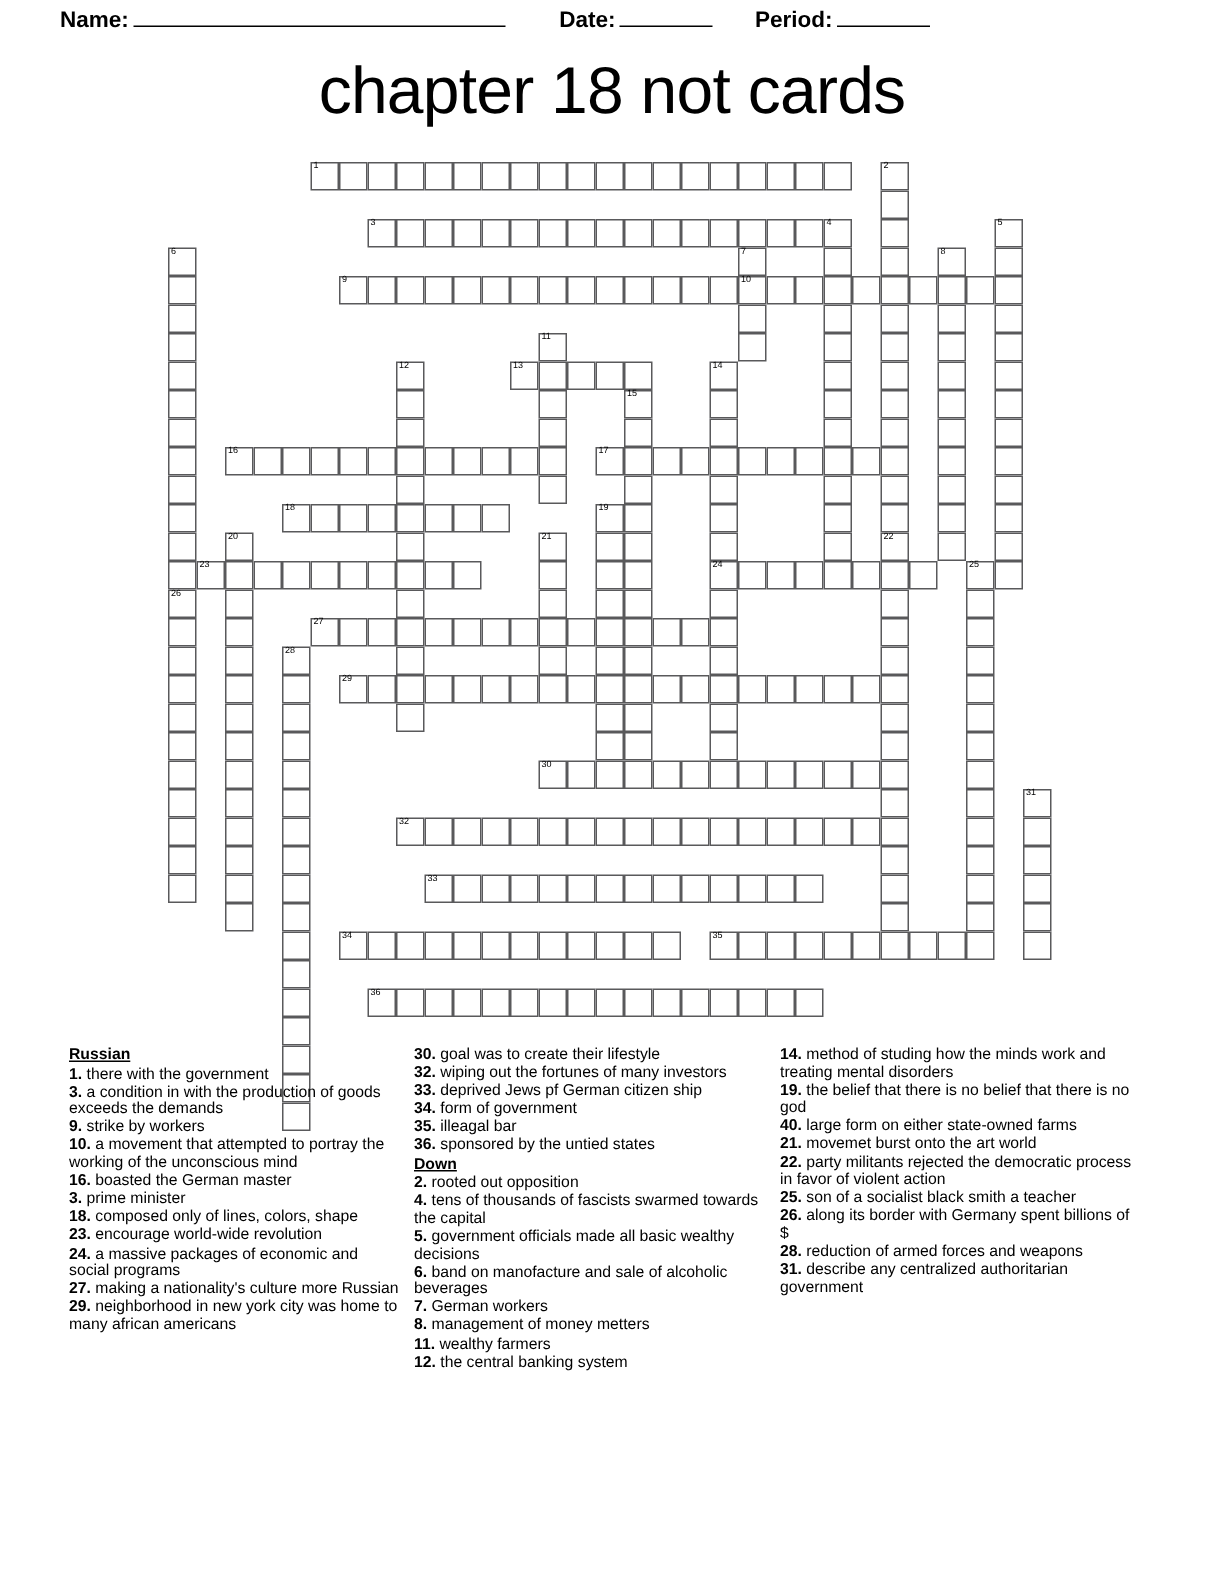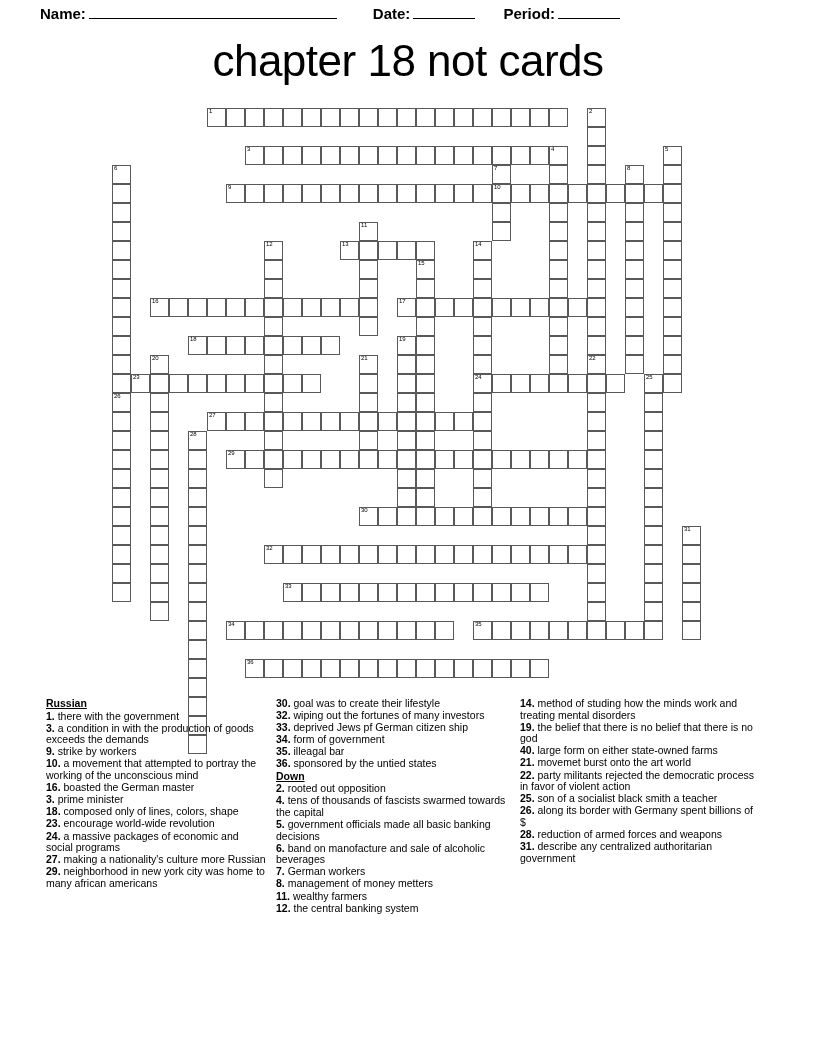--- a/index.html
+++ b/index.html
@@ -634,21 +634,21 @@
   <div class="clue-col col2">
       <span class="clue"><b>30.</b><span> goal was to create their lifestyle</span></span>
       <span class="clue"><b>32.</b><span> wiping out the fortunes of many investors</span></span>
       <span class="clue"><b>33.</b><span> deprived Jews pf German citizen ship</span></span>
       <span class="clue"><b>34.</b><span> form of government</span></span>
       <span class="clue"><b>35.</b><span> illeagal bar</span></span>
       <span class="clue"><b>36.</b><span> sponsored by the untied states</span></span>
       <span class="clue-head">Down</span>
       <span class="clue"><b>2.</b><span> rooted out opposition</span></span>
       <span class="clue"><b>4.</b><span> tens of thousands of fascists swarmed towards the capital</span></span>
-      <span class="clue"><b>5.</b><span> government officials made all basic banking decisions</span></span>
+      <span class="clue"><b>5.</b><span> government officials made all basic wealthy decisions</span></span>
       <span class="clue"><b>6.</b><span> band on manofacture and sale of alcoholic beverages</span></span>
       <span class="clue"><b>7.</b><span> German workers</span></span>
       <span class="clue"><b>8.</b><span> management of money metters</span></span>
       <span class="clue"><b>11.</b><span> wealthy farmers</span></span>
       <span class="clue"><b>12.</b><span> the central banking system</span></span>
     </div>
   <div class="clue-col col3">
       <span class="clue"><b>14.</b><span> method of studing how the minds work and treating mental disorders</span></span>
       <span class="clue"><b>19.</b><span> the belief that there is no belief that there is no god</span></span>
       <span class="clue"><b>40.</b><span> large form on either state-owned farms</span></span>

